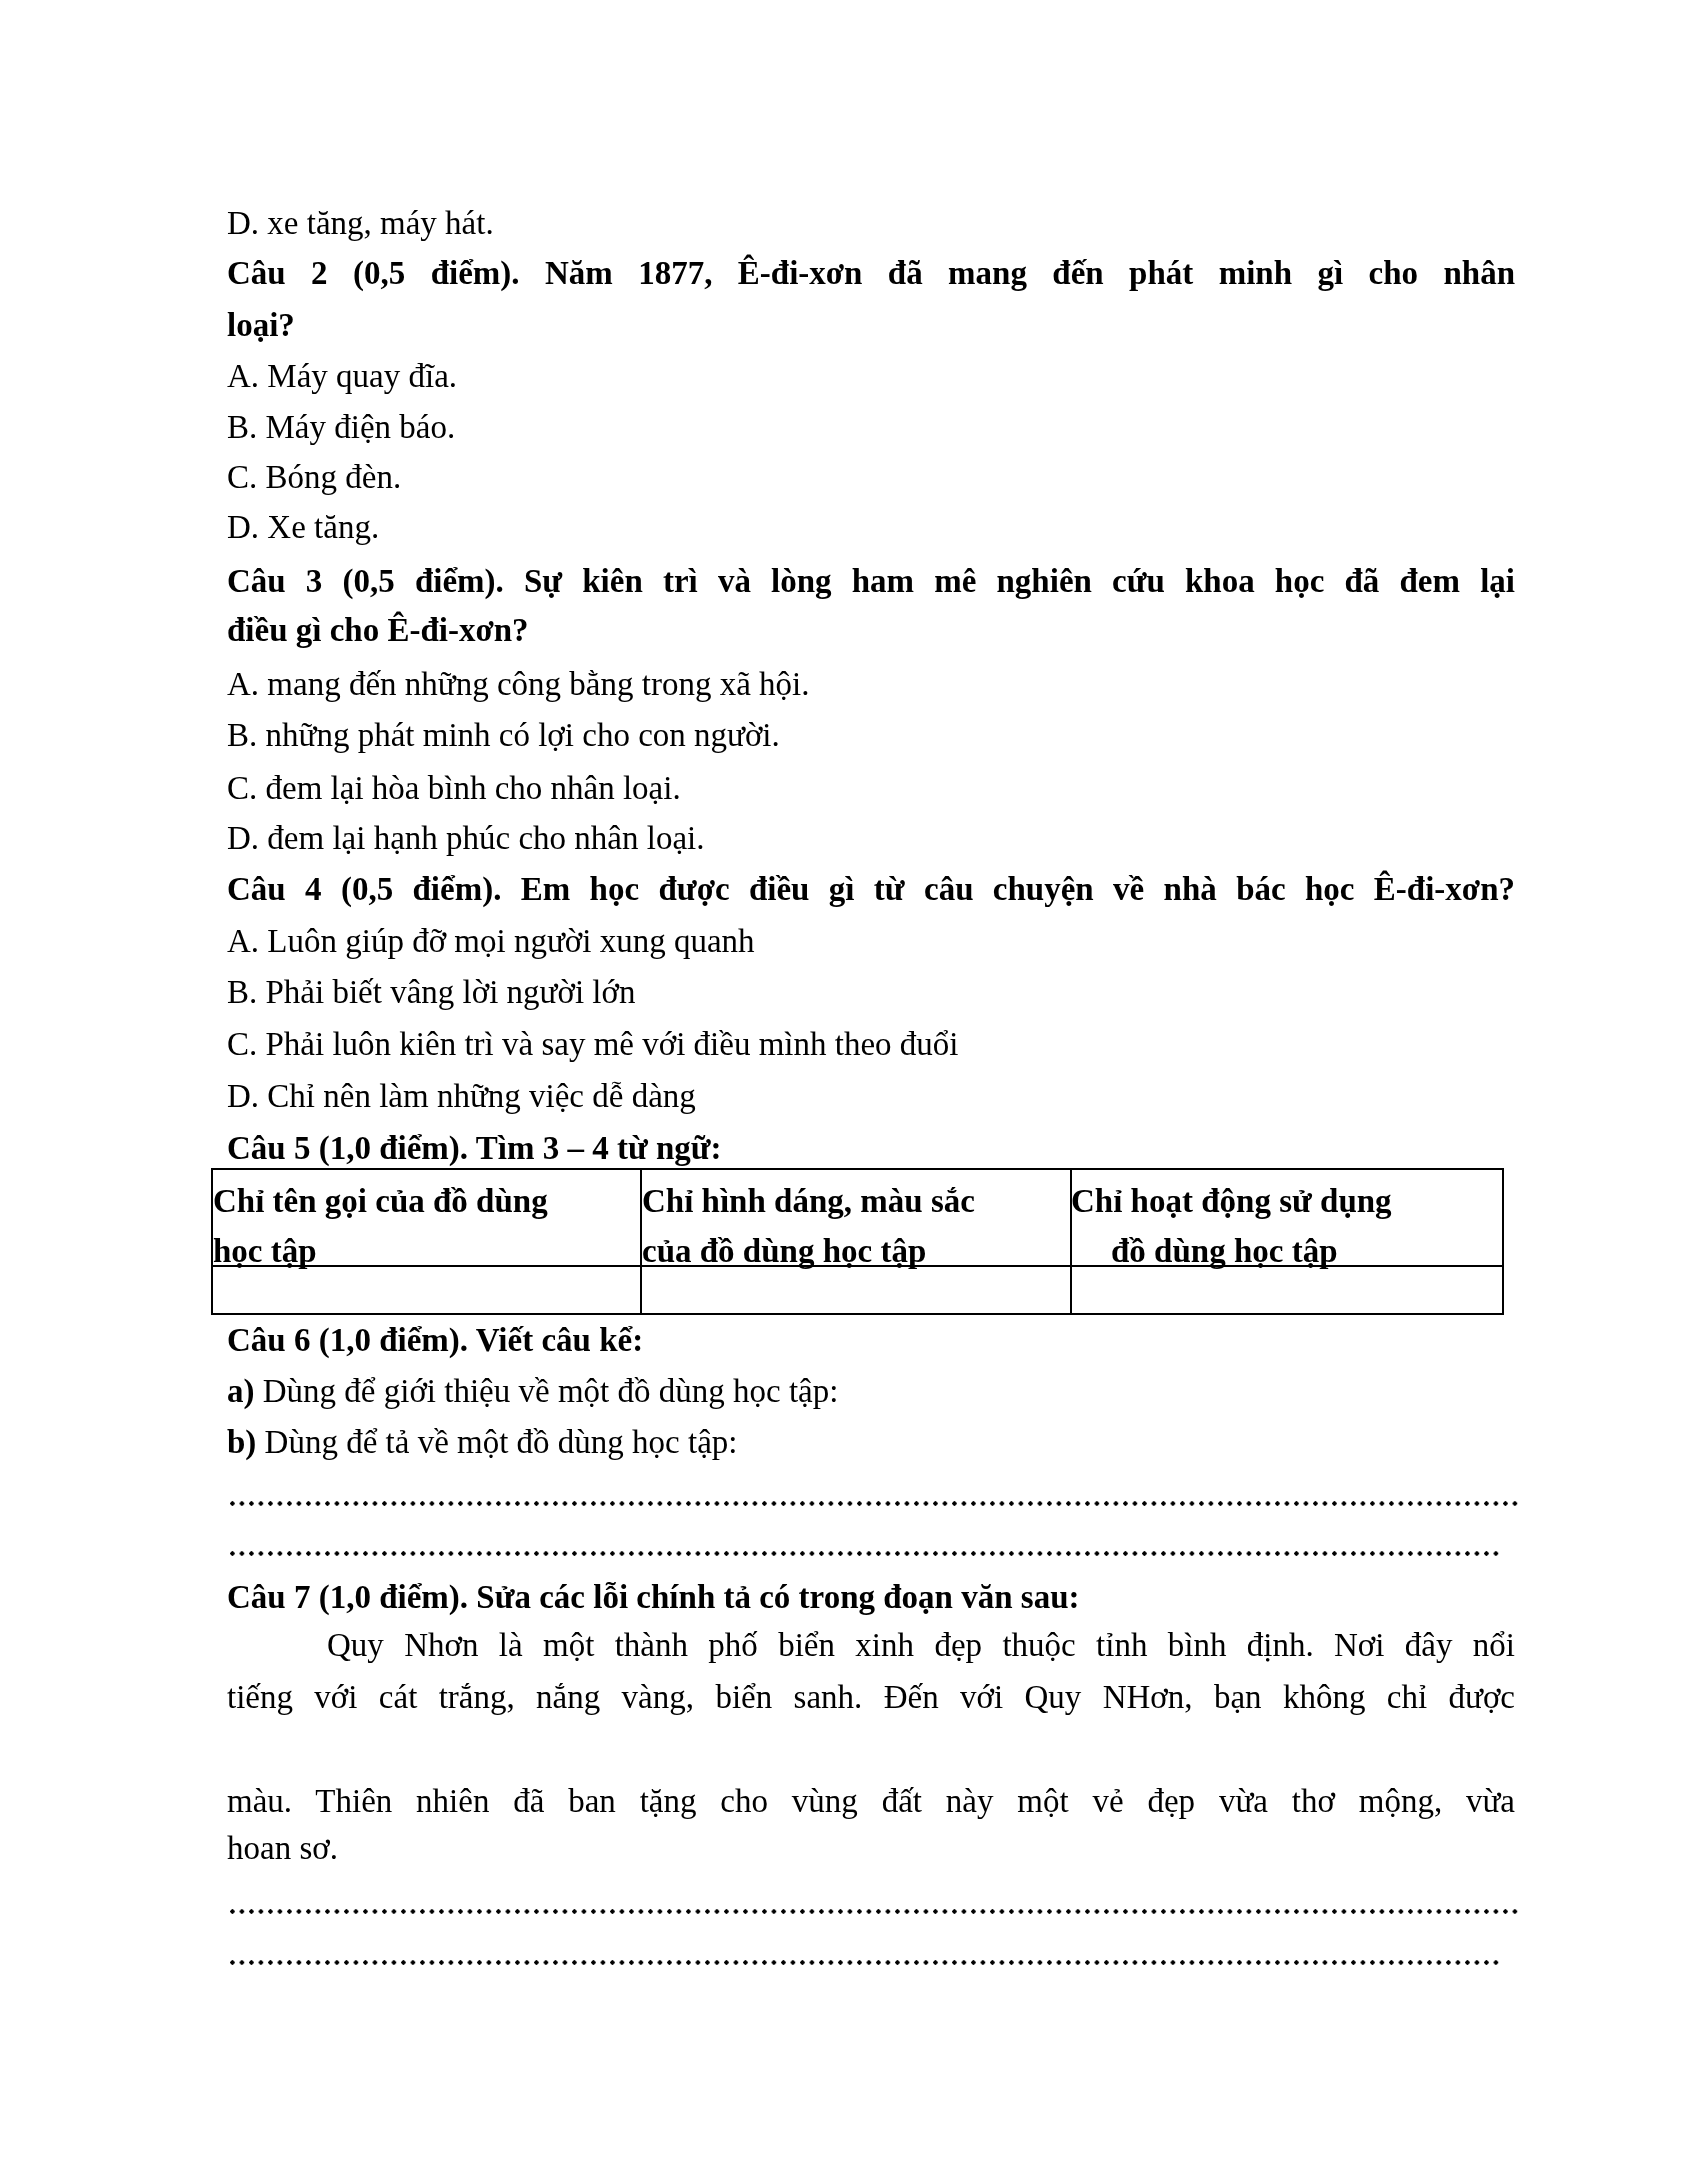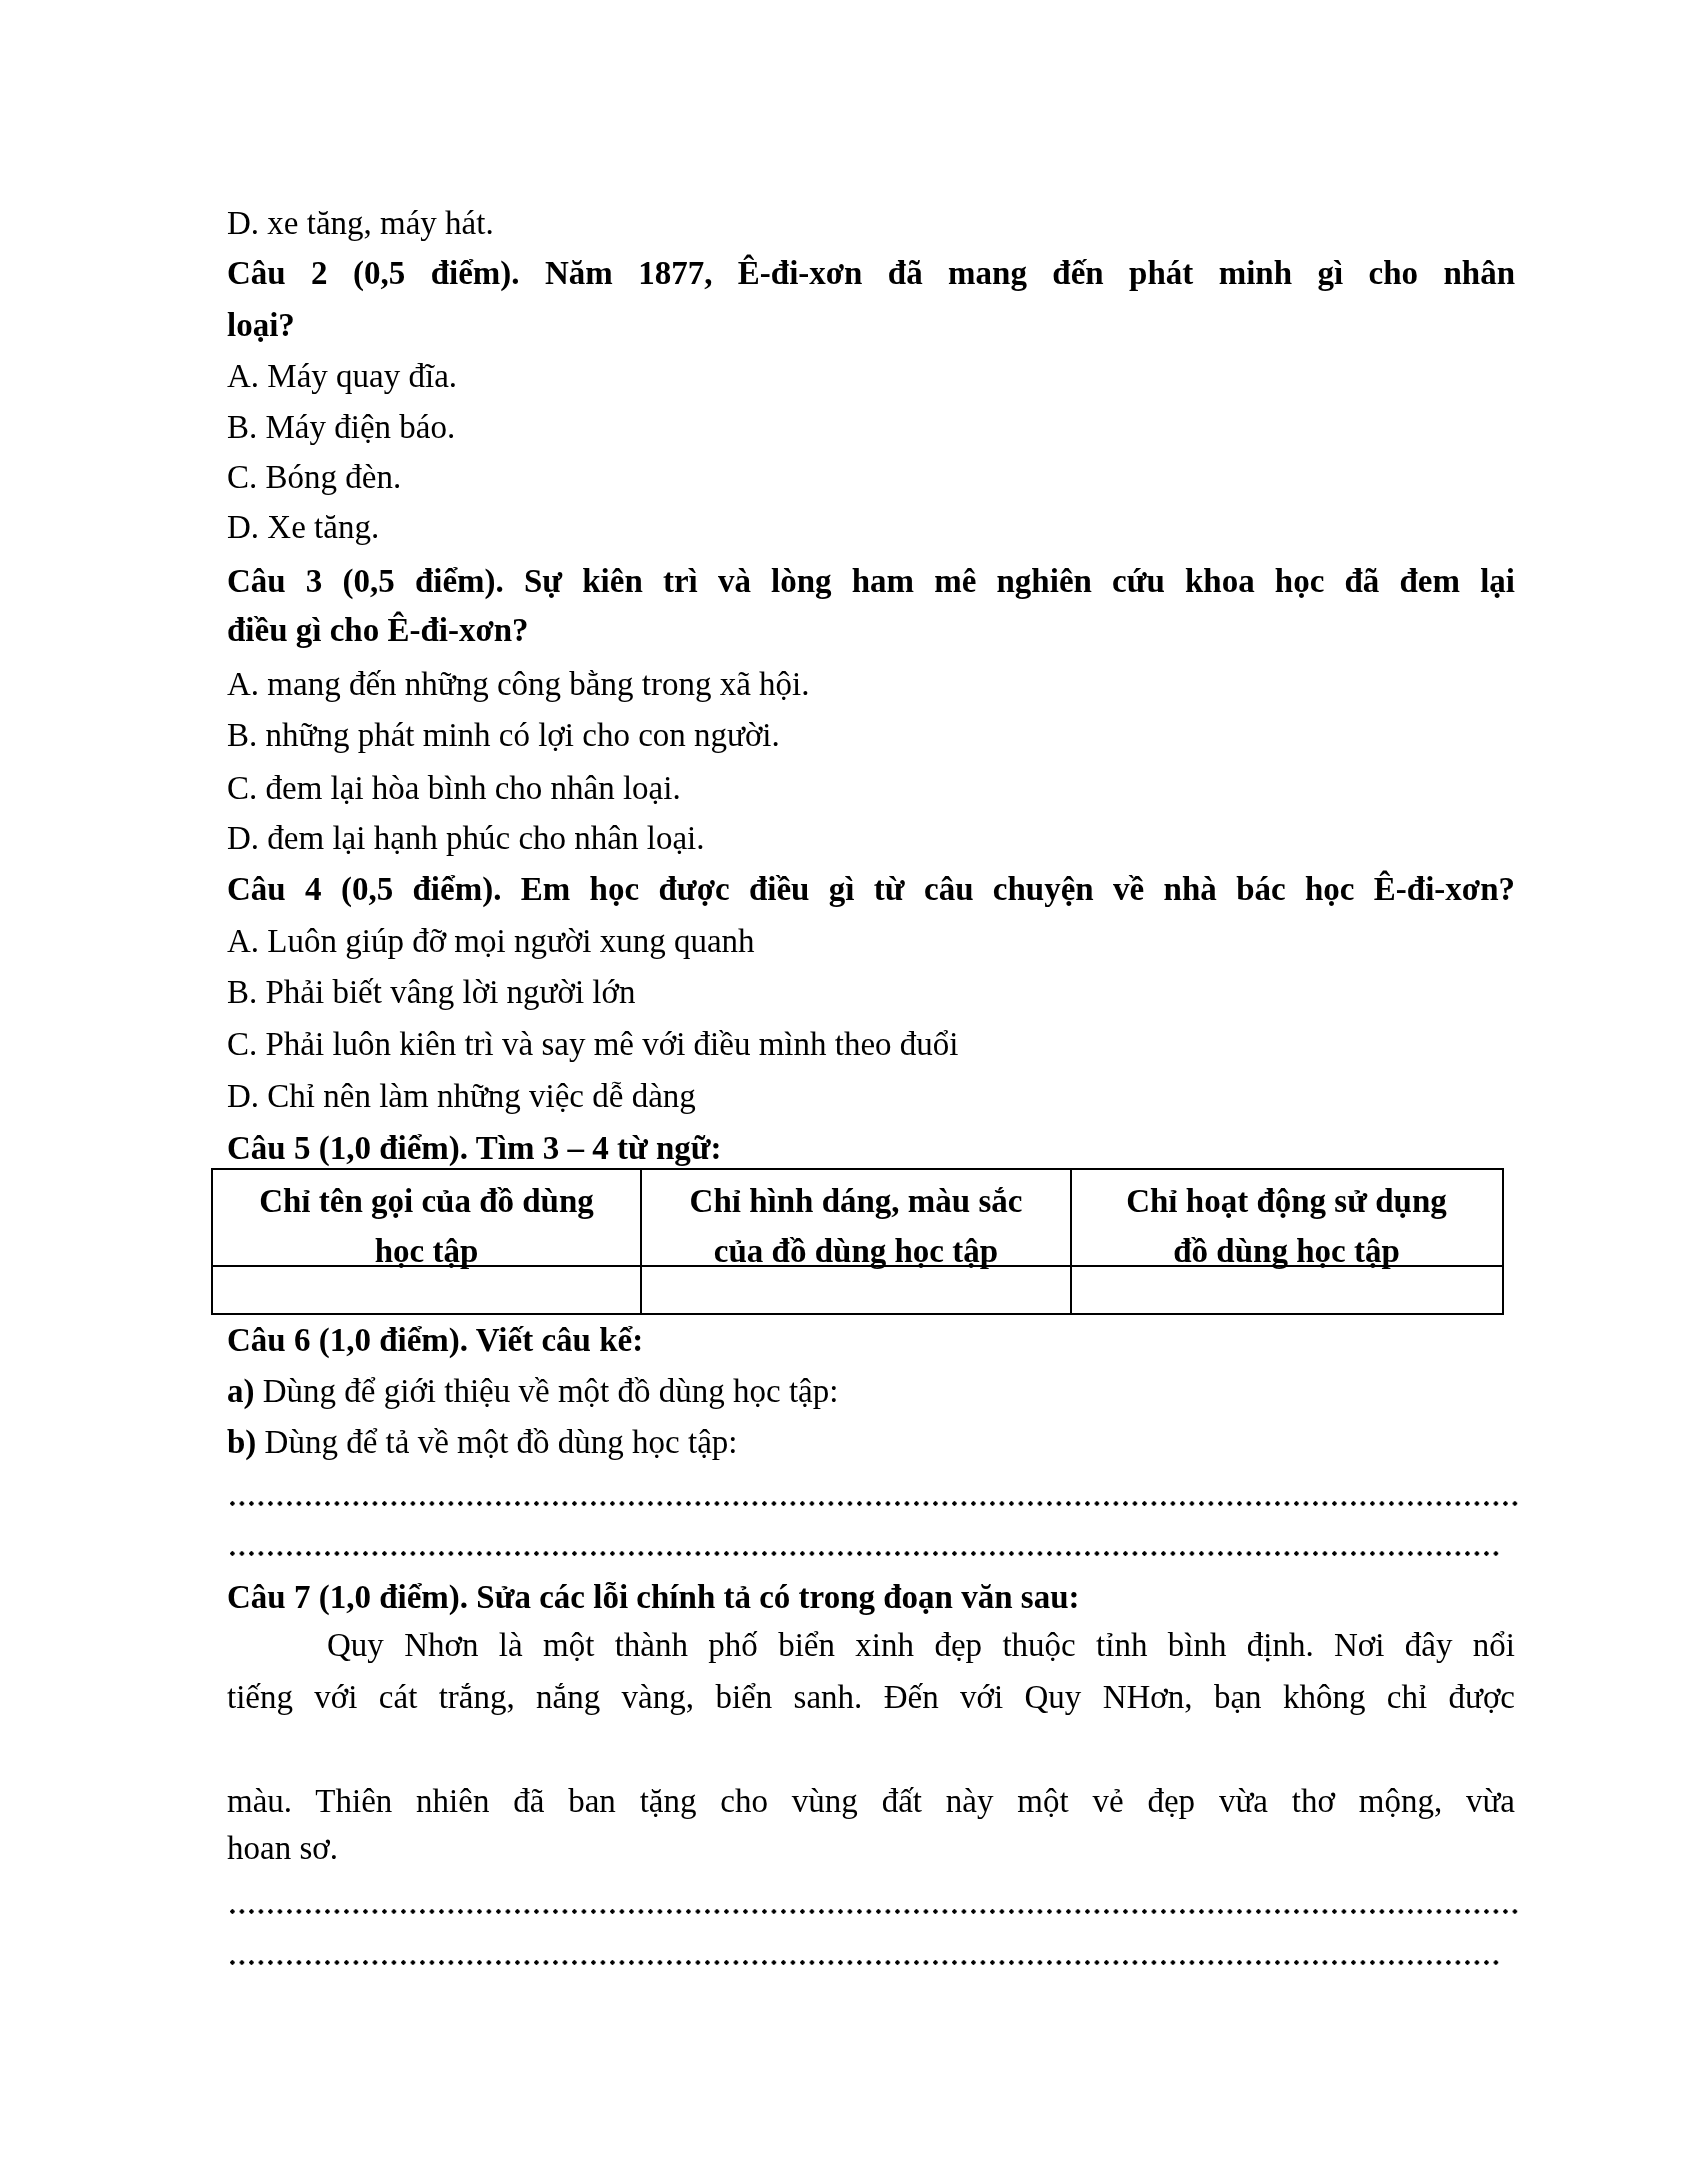--- a/index.html
+++ b/index.html
@@ -31,21 +31,21 @@
     background-repeat: repeat-x;
   }
   .tbl-line { position: absolute; background: #000000; }
   .cell-text {
     position: absolute;
     font-family: "Liberation Serif", "DejaVu Serif", serif;
     font-size: 33px;
     font-weight: bold;
     line-height: 33px;
     height: 33px;
-    text-align: center;
+    text-align: left;
     white-space: nowrap;
     color: #000000;
   }
   .cell { position: absolute; }
 </style>
 </head>
 <body>
 
 <div class="page">
 
@@ -87,21 +87,21 @@
     <div class="cell" style="left:185px; top:1169px; width:427px; height:95px;">
       <div class="cell-text" style="left:0; top:16px; width:427px;">Chỉ tên gọi của đồ dùng</div>
       <div class="cell-text" style="left:0; top:66px; width:427px;">học tập</div>
     </div>
     <div class="cell" style="left:614px; top:1169px; width:428px; height:95px;">
       <div class="cell-text" style="left:0; top:16px; width:428px;">Chỉ hình dáng, màu sắc</div>
       <div class="cell-text" style="left:0; top:66px; width:428px;">của đồ dùng học tập</div>
     </div>
     <div class="cell" style="left:1043px; top:1169px; width:384px; height:95px;">
       <div class="cell-text" style="left:0; top:16px; width:431px;">Chỉ hoạt động sử dụng</div>
-      <div class="cell-text" style="left:0; top:66px; width:431px;">đồ dùng học tập</div>
+      <div class="cell-text" style="left:0; top:66px; width:431px;padding-left:40px;">đồ dùng học tập</div>
     </div>
 
     <div class="cell" style="left:185px; top:1266px; width:427px; height:47px;"></div>
     <div class="cell" style="left:614px; top:1266px; width:428px; height:47px;"></div>
     <div class="cell" style="left:1043px; top:1266px; width:431px; height:47px;"></div>
   </div>
 
   <div class="ln b" style="top:1324px">Câu 6 (1,0 điểm). Viết câu kể:</div>
   <div class="ln" style="top:1375px"><span class="b">a)</span><span> Dùng để giới thiệu về một đồ dùng học tập:</span></div>
   <div class="ln" style="top:1426px"><span class="b">b)</span><span> Dùng để tả về một đồ dùng học tập:</span></div>

